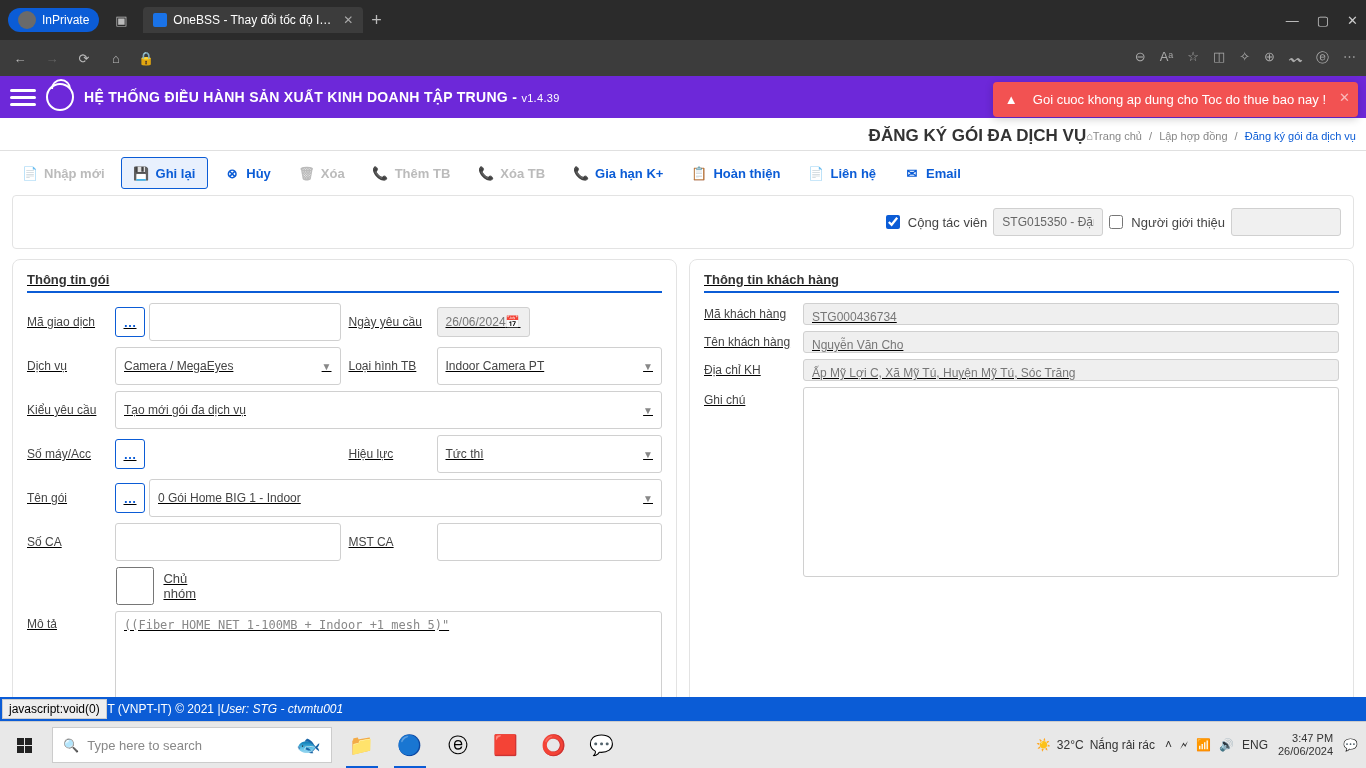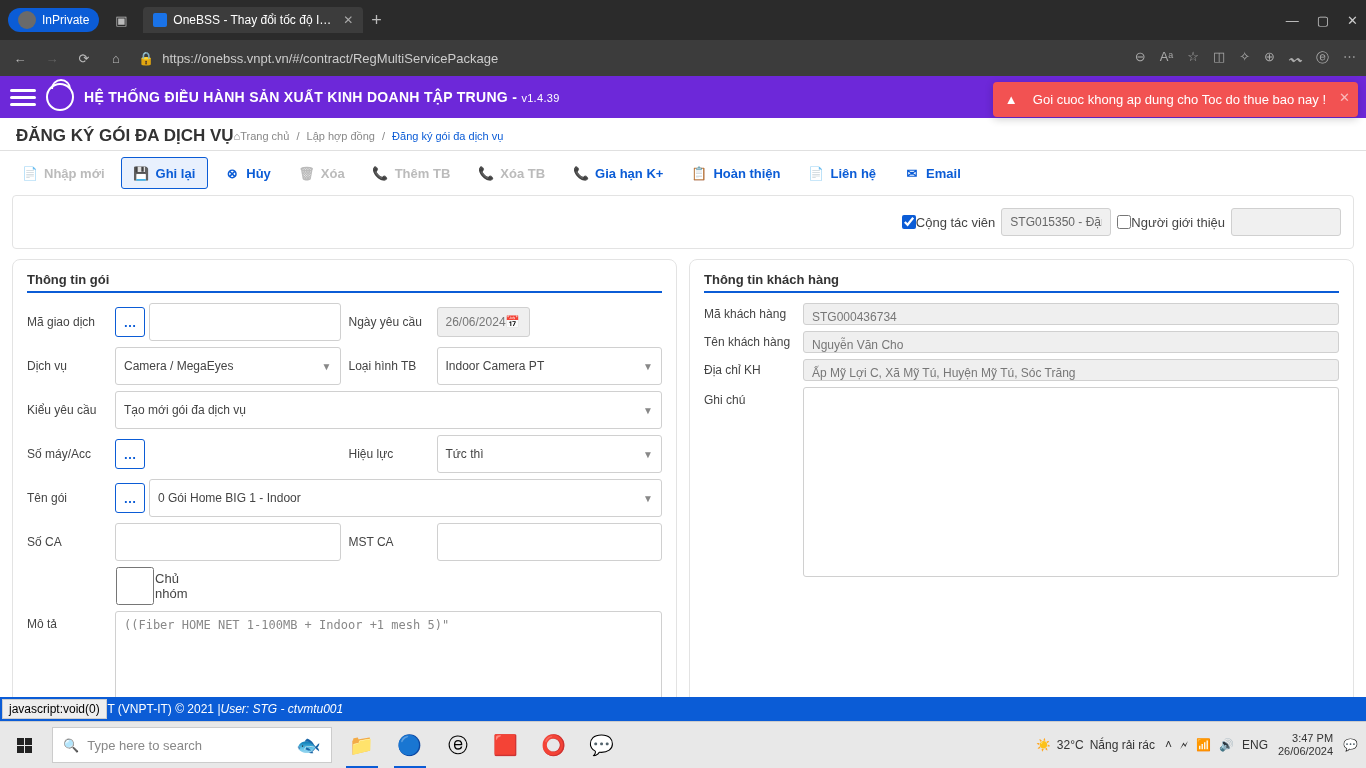--- a/index.html
+++ b/index.html
@@ -32,41 +32,41 @@
 .logo-circle::after { content: ''; position: absolute; width: 16px; height: 8px; border: 2px solid #fff; border-bottom: none; border-radius: 16px 16px 0 0; top: -6px; left: 3px; }
 .app-title { font-weight: bold; font-size: 14px; letter-spacing: 0.3px; }
 .app-title .ver { font-weight: normal; font-size: 11px; }
 
 .toast { position: absolute; right: 8px; top: 6px; background: #f25252; color: #fff; padding: 10px 32px 10px 40px; border-radius: 4px; font-size: 13px; box-shadow: 0 2px 8px rgba(0,0,0,0.2); z-index: 50; }
 .toast .warn-icon { position: absolute; left: 12px; top: 10px; }
 .toast .x { position: absolute; right: 8px; top: 8px; color: rgba(255,255,255,0.6); }
 
 
 .page-wrap { position: absolute; top: 118px; left: 0; right: 0; bottom: 47px; overflow: hidden; background: #fff; }
-.page-header { display: flex; align-items: center; justify-content: flex-start; padding: 8px 16px 4px; }
+.page-header { display: flex; align-items: center; justify-content: flex-end; padding: 8px 10px 4px; }
 .page-header h1 { font-size: 17px; font-weight: bold; color: #333; }
 .breadcrumb { font-size: 11px; color: #888; }
 .breadcrumb .sep { margin: 0 4px; }
 .breadcrumb .current { color: #0b5cd6; }
 
 .action-bar { display: flex; padding: 6px 10px; gap: 4px; border-top: 1px solid #e0e0e0; }
 .action-btn { display: flex; align-items: center; gap: 6px; padding: 7px 12px; font-size: 13px; color: #0b5cd6; font-weight: 600; border-radius: 3px; cursor: pointer; }
 .action-btn.disabled { color: #bbb; }
 .action-btn.active { background: #e8f0fd; border: 1px solid #0b5cd6; }
 .action-btn .ic { width: 16px; height: 16px; display: inline-flex; align-items: center; justify-content: center; }
 
 .content-area { padding: 0 12px 12px; height: calc(100% - 82px); overflow-y: auto; }
 
 .top-bar-card { background: #fff; border: 1px solid #e3e3e3; border-radius: 4px; padding: 12px; display: flex; justify-content: flex-end; align-items: center; gap: 6px; margin-bottom: 10px; }
-.chk-label { display: flex; align-items: center; gap: 0; font-size: 13px; color: #444; }
+.chk-label { display: flex; align-items: center; gap: 8px; font-size: 13px; color: #444; }
 .chk-input { width: 14px; height: 14px; accent-color: #0b5cd6; }
 .small-input { border: 1px solid #d0d0d0; background: #f0f0f0; height: 28px; padding: 0 8px; font-size: 12px; border-radius: 3px; width: 110px; color: #666; }
 
 .panels { display: flex; gap: 12px; }
-.panel { flex: 1; background: #fff; border: 1px solid #e3e3e3; border-radius: 8px; padding: 12px 14px; }
+.panel { flex: 1; background: #fff; border: 1px solid #e3e3e3; border-radius: 8px; padding: 12px 14px; text-decoration: underline; }
 .panel-title { font-size: 13px; font-weight: bold; color: #333; border-bottom: 2px solid #0b5cd6; padding-bottom: 4px; margin-bottom: 10px; }
 
 .form-grid { display: grid; grid-template-columns: 80px 1fr 80px 1fr; gap: 6px 8px; align-items: center; }
 .form-grid .lbl { font-size: 12px; color: #444; }
 .form-grid .field { display: flex; gap: 4px; align-items: center; }
 .field input, .field select, .field .combo, .field textarea {
   border: 1px solid #d0d0d0; height: 38px; padding: 0 8px; font-size: 12px; border-radius: 3px; width: 100%; background: #fff; color: #444;
 }
 .field input:disabled, .field .disabled-box { background: #efefef; color: #777; }
 .field .combo { display: flex; align-items: center; justify-content: space-between; cursor: pointer; }
@@ -132,21 +132,20 @@
   </div>
 </div>
 
 <div class="browser-toolbar">
   <span class="nav-ico">←</span>
   <span class="nav-ico" style="opacity:0.3">→</span>
   <span class="nav-ico">⟳</span>
   <span class="nav-ico">⌂</span>
   <div class="url-bar">
     <span class="lock">🔒</span>
-    <span class="url">https://onebss.vnpt.vn/#/contract/RegMultiServicePackage</span>
   </div>
   <div class="right-icons">
     <span>⊖</span>
     <span>Aᵃ</span>
     <span>☆</span>
     <span>◫</span>
     <span>✧</span>
     <span>⊕</span>
     <span>〰</span>
     <span>ⓔ</span>

